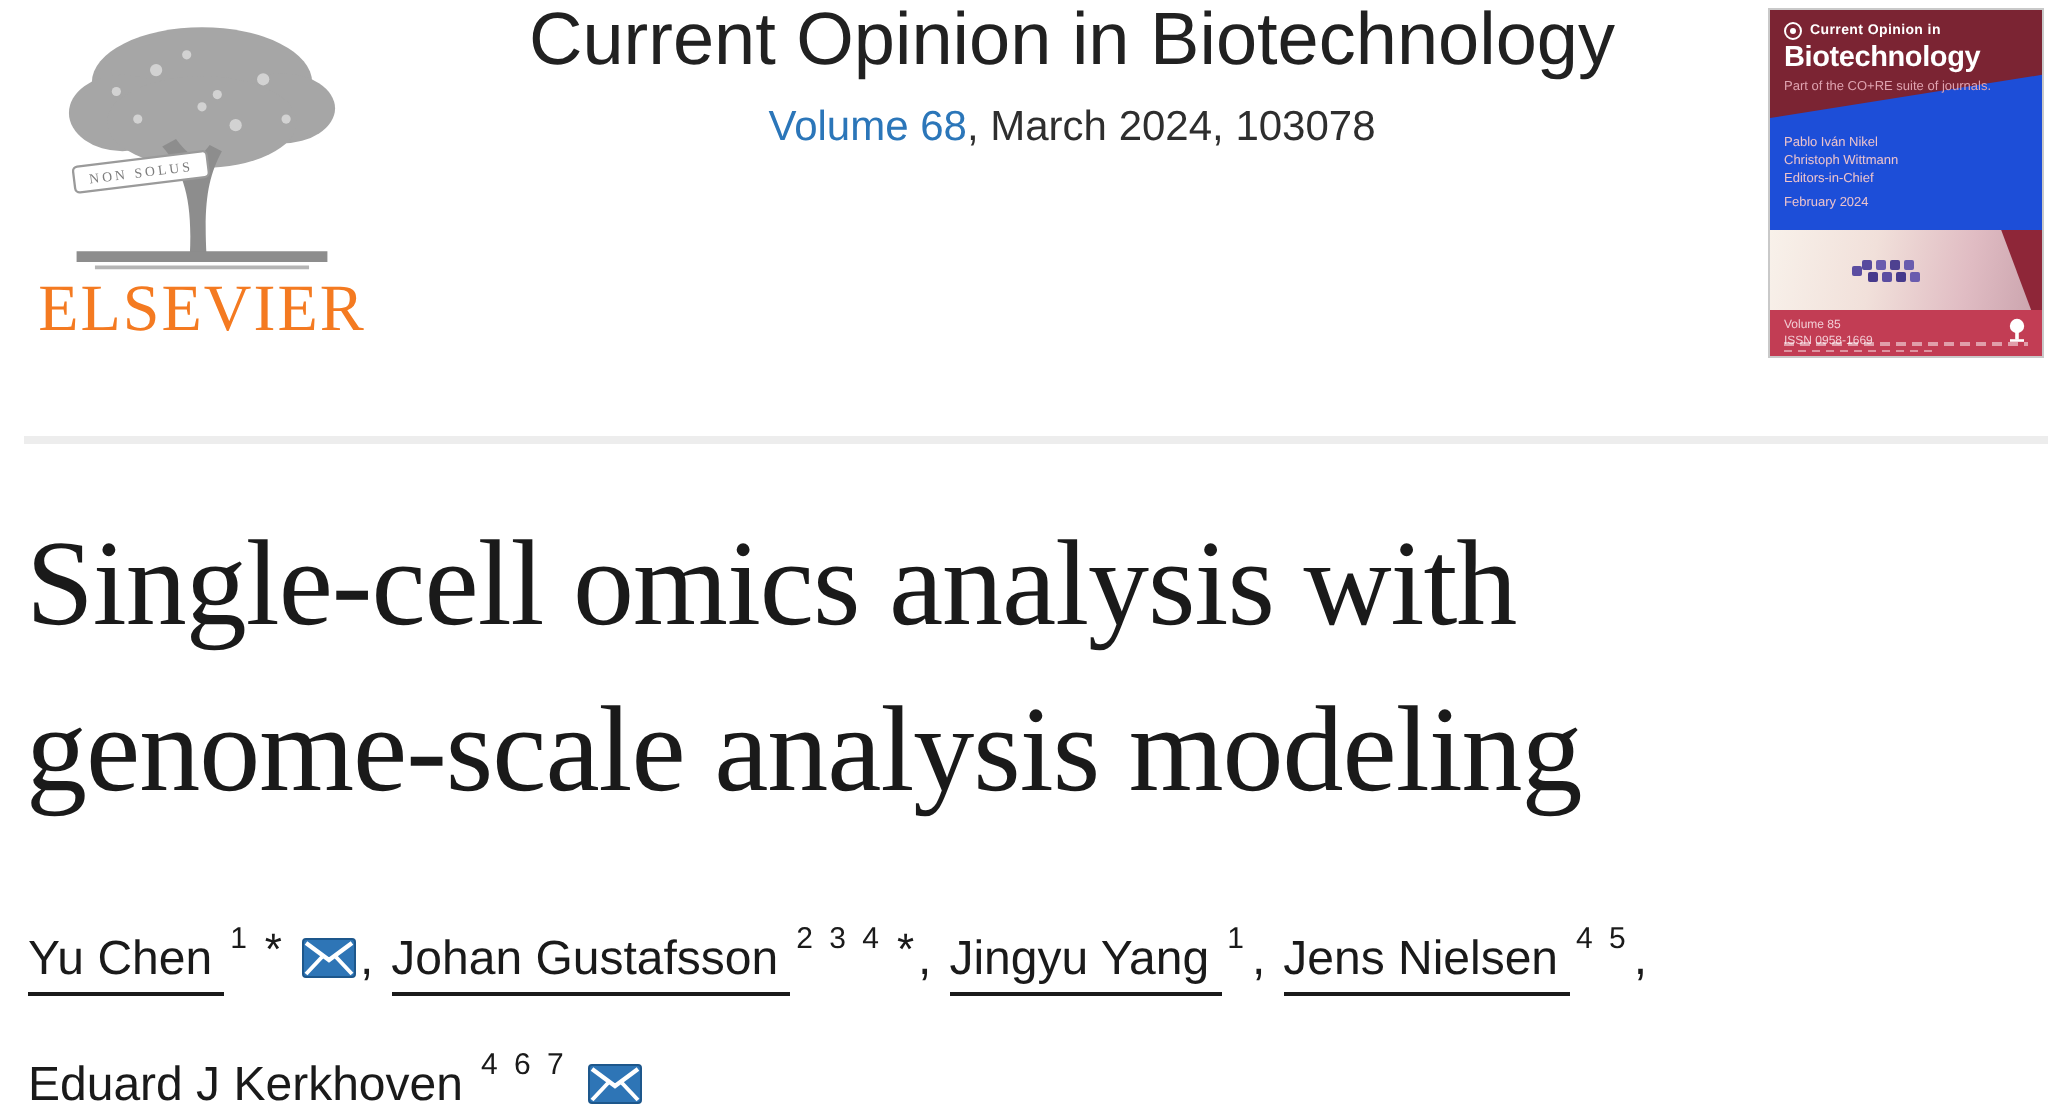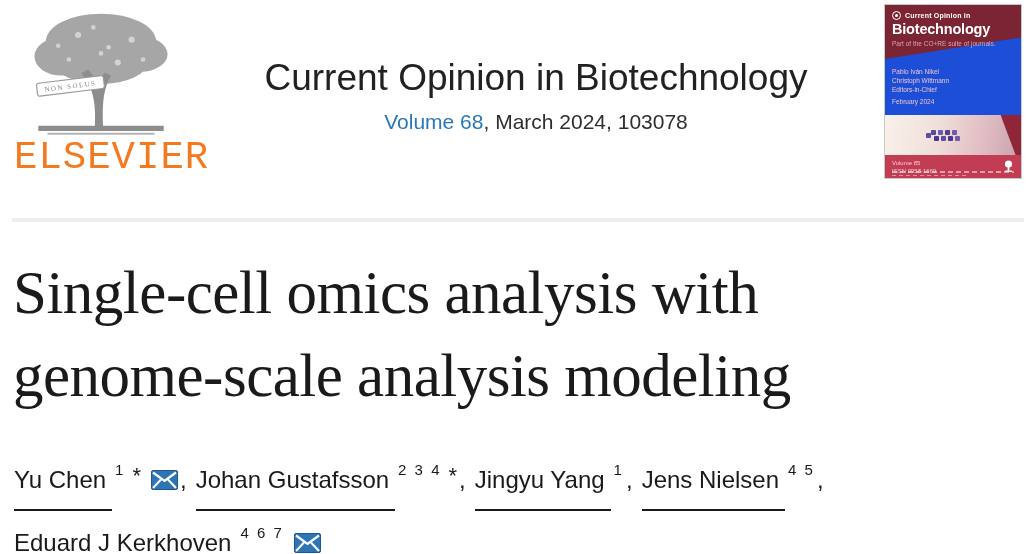--- a/index.html
+++ b/index.html
@@ -8,24 +8,24 @@
     width:1034px; height:554px; overflow:hidden;
     font-family:"Liberation Sans", sans-serif;
     color:#1a1a1a;
   }
 
   
   .banner { display:flex; align-items:flex-start; height:185px; position:relative; }
   .logo-block { width:188px; padding:6px 0 0 14px; flex:0 0 auto; text-align:center; }
   .logo-block svg { display:block; margin:0 auto; }
   .elsevier-wordmark {
-    font-family:Liberation Mono, monospace;
-    font-size:39px; color:#f47a21; letter-spacing:1px; line-height:1; margin-top:3px;
+    font-family:Liberation Serif, serif;
+    font-size:33px; color:#f47a21; letter-spacing:1px; line-height:1; margin-top:3px;
   }
-  .banner-center { flex:1 1 auto; text-align:center; padding-top:58px; }
+  .banner-center { flex:1 1 auto; text-align:center; }
   .journal-title { font-size:37px; color:#212121; line-height:1.1; }
   .issue-line { margin-top:11px; font-size:21px; color:#2e2e2e; }
   .issue-line .vol-link { color:#2b76b9; cursor:pointer; }
 
   
   .cover {
     flex:0 0 auto; margin:4px 12px 0 0;
     width:138px; height:175px; position:relative; overflow:hidden;
     background:#1d4ed8; border:1px solid #c9c9c9; cursor:pointer;
     font-family:"Liberation Sans", sans-serif;
@@ -78,21 +78,21 @@
     margin:29px 14px 0 13px;
     font-family:"Liberation Serif", serif;
     font-size:61px; line-height:83px; letter-spacing:-0.5px;
     color:#1a1a1a; font-weight:400;
   }
 
   
   .authors { margin:27px 14px 0 14px; font-size:0; }
   .author { display:inline-block; font-size:24px; line-height:51px; color:#1a1a1a; white-space:nowrap; }
   .a-name {
-    border-bottom:2px solid #1a1a1a; padding-right:6px; padding-bottom:16px;
+    border-bottom:2px solid #1a1a1a; padding-right:6px; padding-bottom:3px;
     cursor:pointer;
   }
   .a-sup { font-size:15px; vertical-align:13px; letter-spacing:2px; margin-left:3px; }
   .a-star { font-size:22px; vertical-align:5px; margin-left:7px; }
   .a-env { margin-left:10px; vertical-align:-2px; cursor:pointer; }
   .a-sep { margin-left:2px; margin-right:9px; }
 </style>
 </head>
 <body>
 

